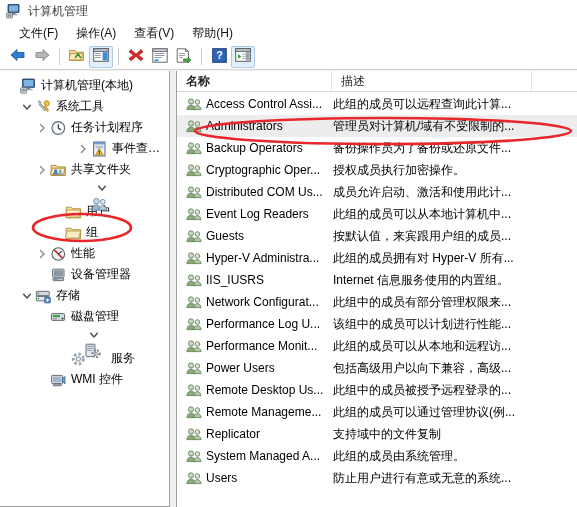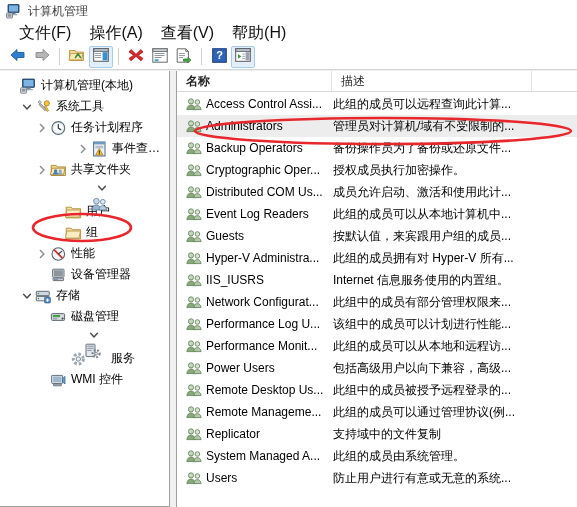--- a/index.html
+++ b/index.html
@@ -19,21 +19,21 @@
   }
   .title-icon{width:16px;height:16px;position:relative;margin-right:6px;flex:0 0 auto;}
   .title-text{font-size:12px;color:#3c3c3c;white-space:nowrap;}
 
   
   .menubar{
     height:22px;background:#ffffff;display:flex;align-items:center;
     padding-left:10px;box-sizing:border-box;
   }
   .menu-item{
-    font-size:16px;color:#111;padding:2px 9px;white-space:nowrap;cursor:default;
+    font-size:12px;color:#111;padding:2px 9px;white-space:nowrap;cursor:default;
   }
 
   
   .toolbar{
     height:26px;background:#ffffff;display:flex;align-items:center;
     padding-left:6px;box-sizing:border-box;
     border-bottom:1px solid #d4d4d4;
   }
   .tb-btn{
     width:24px;height:22px;display:flex;align-items:center;justify-content:center;

